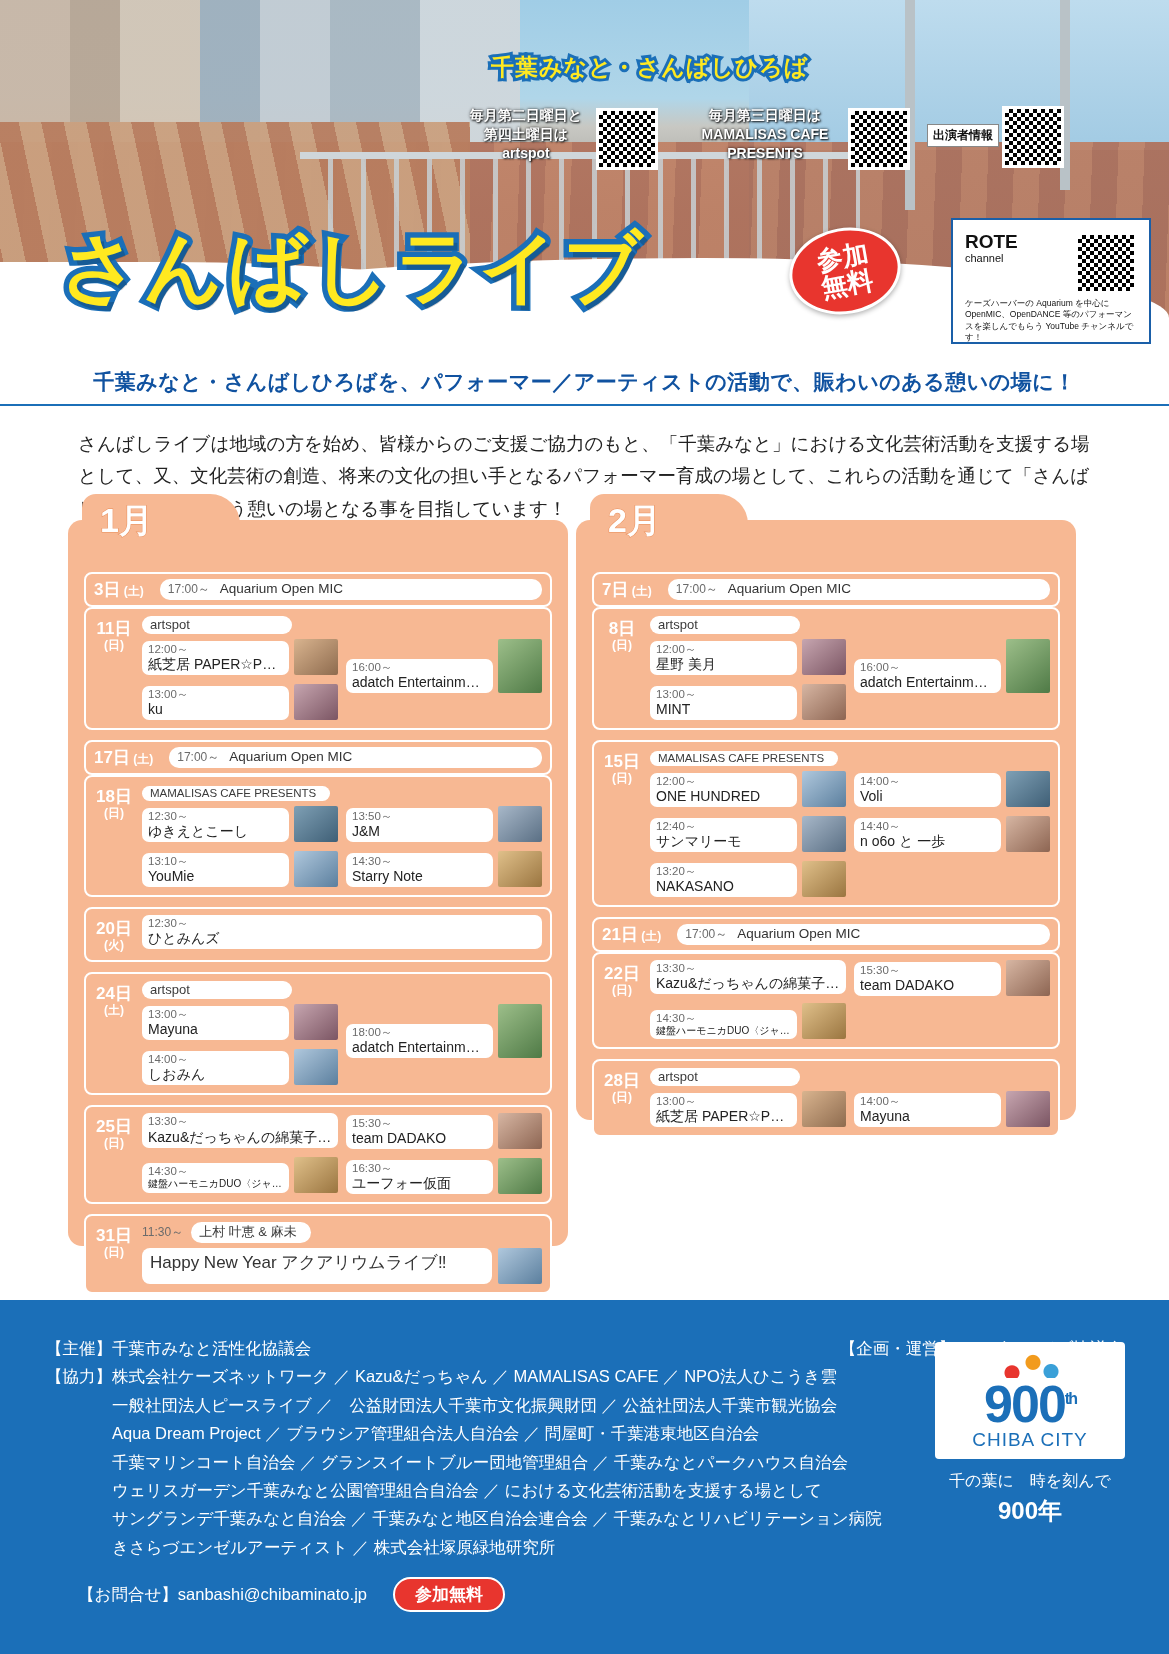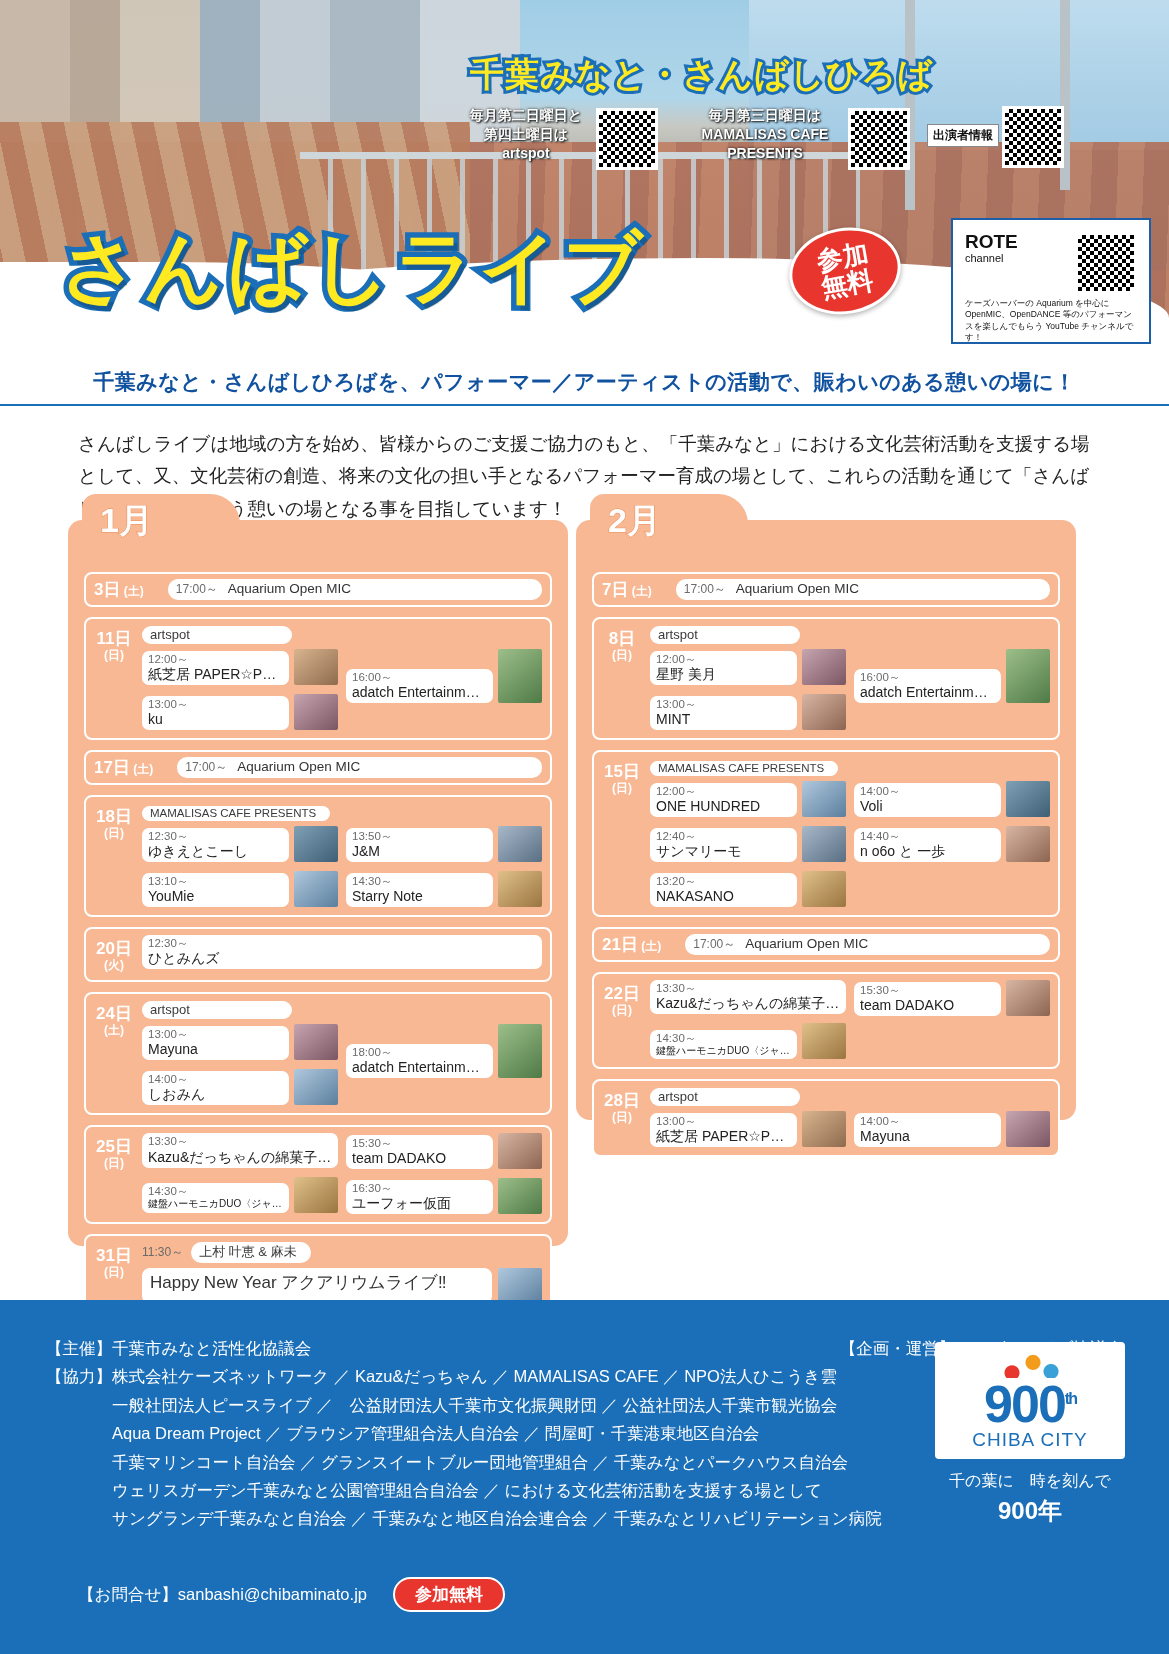--- a/index.html
+++ b/index.html
@@ -79,22 +79,22 @@
   .title-main {
     position:absolute; left:60px; top:216px;
     font-size:78px; font-weight:bold; color:#ffe920;
     -webkit-text-stroke:11px #1b6fb8;
     paint-order: stroke fill;
     letter-spacing:4px;
     text-shadow:4px 5px 0 rgba(0,0,0,.18);
   }
 
   .hero-place {
-    position:absolute; left:470px; top:52px;
-    font-size:34px; font-weight:bold; color:#ffe920;
+    position:absolute; left:491px; top:52px;
+    font-size:23px; font-weight:bold; color:#ffe920;
     -webkit-text-stroke:6px #1b6fb8;
     paint-order: stroke fill;
     letter-spacing:1px;
   }
 
   .qr {
     background:#ffffff; padding:3px;
     display:block;
   }
   .qr i {
@@ -232,23 +232,23 @@
   .thumb.t2 { background:linear-gradient(140deg,#7fa0b5,#3f5f76); }
   .thumb.t3 { background:linear-gradient(140deg,#c7a6b0,#7b5563); }
   .thumb.t4 { background:linear-gradient(140deg,#9dbf8a,#4f7a46); }
   .thumb.t5 { background:linear-gradient(140deg,#e0c08a,#9a7540); }
   .thumb.t6 { background:linear-gradient(140deg,#b0c8dd,#5b7f9e); }
   .thumb.t7 { background:linear-gradient(140deg,#d7b6a3,#8d6552); }
   .thumb.t8 { background:linear-gradient(140deg,#a8b8c9,#5a6f84); }
 
   
   .openmic {
-    display:flex; align-items:center; gap:24px;
+    display:flex; align-items:center; gap:16px;
     background:#f7b893; border:2px solid #ffffff; border-radius:8px;
-    padding:5px 8px; margin-bottom:10px;
+    padding:5px 8px; 
   }
   .openmic .day-label { padding-top:0; }
   .om-pill {
     flex:1;
     background:#ffffff; border-radius:10px; padding:2px 8px;
     font-size:13.5px; color:#333;
   }
   .om-time { color:#6b6b6b; font-size:12px; margin-right:10px; }
 
   .wide-row {
@@ -735,20 +735,21 @@
     </div>
     <div style="display:flex;">
       <div style="flex-shrink:0;">【協力】</div>
       <div id="coop-lines">
           <div>株式会社ケーズネットワーク ／ Kazu&amp;だっちゃん ／ MAMALISAS CAFE ／ NPO法人ひこうき雲</div>
           <div>一般社団法人ピースライブ ／　公益財団法人千葉市文化振興財団 ／ 公益社団法人千葉市観光協会</div>
           <div>Aqua Dream Project ／ ブラウシア管理組合法人自治会 ／ 問屋町・千葉港東地区自治会</div>
           <div>千葉マリンコート自治会 ／ グランスイートブルー団地管理組合 ／ 千葉みなとパークハウス自治会</div>
           <div>ウェリスガーデン千葉みなと公園管理組合自治会 ／ における文化芸術活動を支援する場として</div>
           <div>サングランデ千葉みなと自治会 ／ 千葉みなと地区自治会連合会 ／ 千葉みなとリハビリテーション病院</div>
+          <div>きさらづエンゼルアーティスト ／ 株式会社塚原緑地研究所</div>
         </div>
     </div>
   </div>
 
   <div class="contact">
     <div>
       <span>【お問合せ】</span><span>sanbashi@chibaminato.jp</span>
     </div>
     <div class="free-pill">参加無料</div>
   </div>

